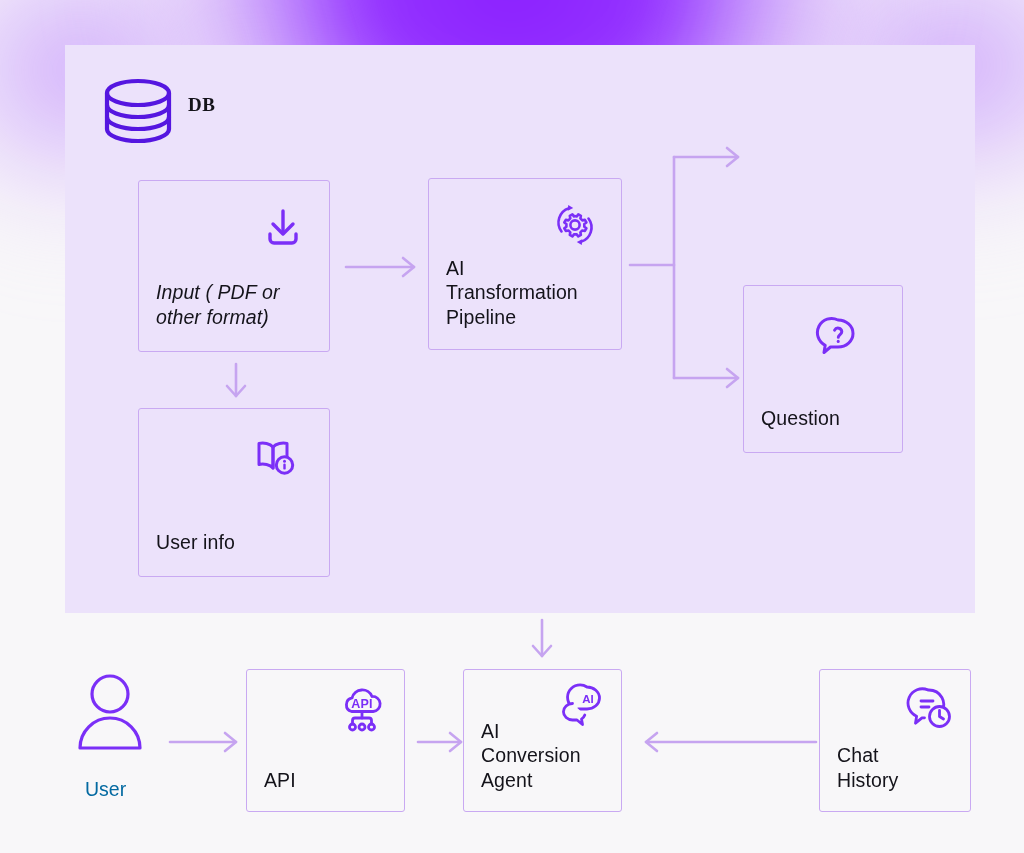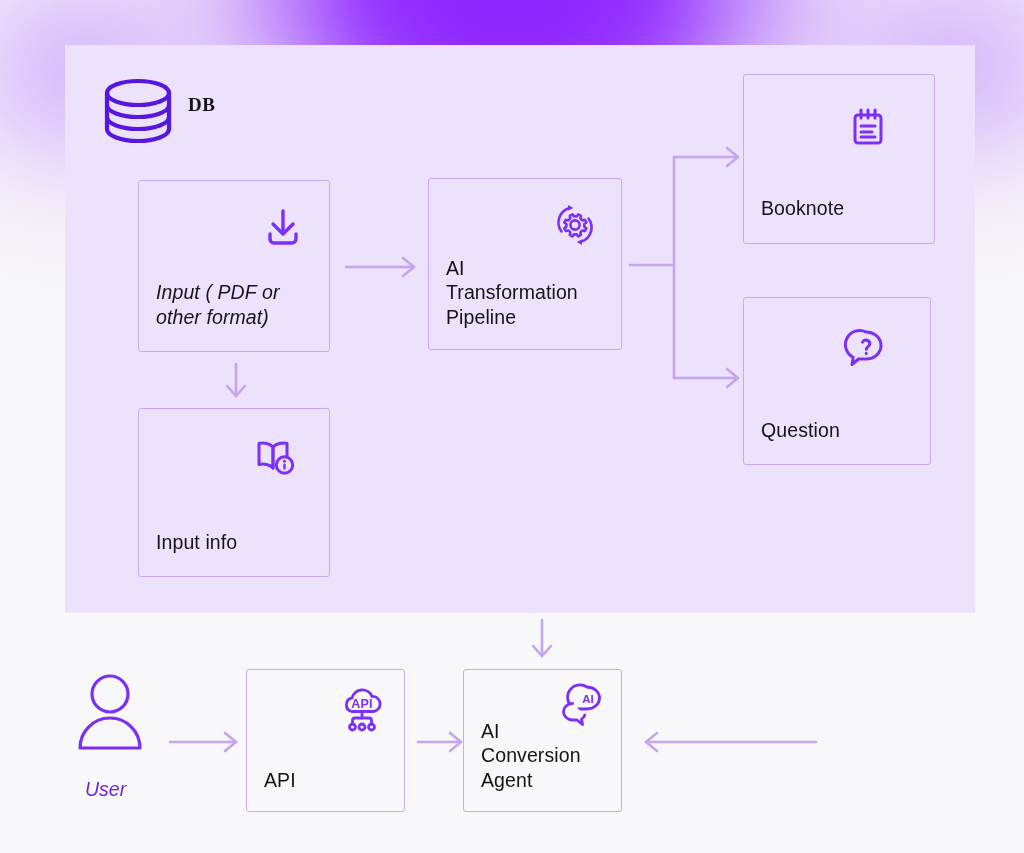--- a/index.html
+++ b/index.html
@@ -81,25 +81,24 @@
     white-space: pre-line;
   }
   .node .icon {
     position: absolute;
     right: 14px;
     top: 14px;
   }
 
   .caption {
     position: absolute;
-    color: #6d28d9;
+    color: #0369a1;
     font-size: 19.5px;
     line-height: 24.5px;
     white-space: pre-line;
-    font-style: italic;
   }
 
   .db-label {
     position: absolute;
     left: 188px;
     top: 94px;
     color: #14131a;
     font-size: 19px;
     font-weight: 700;
     font-family: Liberation Serif, serif;
@@ -155,36 +154,22 @@
       <g fill="#7b2ff7">
         <path d="M19.2 6.0 l5.0 3.0 -5.4 2.7 z"></path>
         <path d="M32.8 46.0 l-5.0 -3.0 5.4 -2.7 z"></path>
       </g>
     </svg>
     <div class="label" style="bottom:20px;">AI
 Transformation
 Pipeline</div>
   </div>
 
-  <div class="node" style="left:743px; top:74px; width:192px; height:170px;">
-    <svg class="icon" style="right:42px; top:28px;" width="48" height="48" viewBox="0 0 48 48">
-      <g fill="none" stroke="#7b2ff7" stroke-width="3" stroke-linecap="round" stroke-linejoin="round">
-        <rect x="11" y="12" width="26" height="28" rx="3"></rect>
-        <path d="M17 7 V15"></path>
-        <path d="M24 7 V15"></path>
-        <path d="M31 7 V15"></path>
-        <path d="M17 23 H31"></path>
-        <path d="M17 29 H28"></path>
-        <path d="M17 34 H31"></path>
-      </g>
-    </svg>
-    <div class="label" style="bottom:23px;">Booknote</div>
-  </div>
-
-  <div class="node" style="left:743px; top:297px; width:188px; height:168px;text-align:center;">
+
+  <div class="node" style="left:743px; top:285px; width:160px; height:168px;text-align:center;">
     <svg class="icon" style="right:41px; top:26px;" width="46" height="46" viewBox="0 0 46 46">
       <g fill="none" stroke="#7b2ff7" stroke-width="3" stroke-linecap="round" stroke-linejoin="round">
         <path d="M23 8 a15 13.5 0 0 1 0 27 h-7.5 l-6.5 5.5 1.2 -7.2 A13.5 13.5 0 0 1 23 8 z"></path>
         <path d="M19.6 18.2 a3.8 3.8 0 0 1 7.2 1.5 c0 2.6 -3.5 3.1 -3.5 5.6"></path>
         <path d="M23.2 29.3 v0.1"></path>
       </g>
     </svg>
     <div class="label" style="bottom:22px;">Question</div>
   </div>
 
@@ -194,21 +179,21 @@
         <path d="M24 14 C21 10.5 14.5 9.5 10 10.5 V31.5 C14.5 30.5 21 31.5 24 35 Z"></path>
         <path d="M24 14 C27 10.5 33.5 9.5 38 10.5 V24"></path>
         <path d="M24 14 V35"></path>
       </g>
       <circle cx="35.5" cy="32" r="8.2" fill="#ece2fb" stroke="#7b2ff7" stroke-width="3"></circle>
       <g fill="#7b2ff7">
         <circle cx="35.5" cy="28.2" r="1.5"></circle>
         <rect x="34.3" y="30.6" width="2.4" height="6" rx="1.2"></rect>
       </g>
     </svg>
-    <div class="label" style="bottom:22px;">Input info</div>
+    <div class="label" style="bottom:22px;">User info</div>
   </div>
 
   <svg class="conn" style="left:344px; top:252px;" width="80" height="30" viewBox="0 0 80 30">
     <g fill="none" stroke="#c6a4f0" stroke-width="2.6" stroke-linecap="round" stroke-linejoin="round">
       <path d="M2 15 H70"></path>
       <path d="M59 6 L70 15 L59 24"></path>
     </g>
   </svg>
 
   <svg class="conn" style="left:220px; top:362px;" width="32" height="42" viewBox="0 0 32 42">
@@ -286,14 +271,27 @@
 Agent</div>
   </div>
 
   <svg class="conn" style="left:638px; top:727px;" width="180" height="30" viewBox="0 0 180 30">
     <g fill="none" stroke="#c6a4f0" stroke-width="2.6" stroke-linecap="round" stroke-linejoin="round">
       <path d="M178 15 H8"></path>
       <path d="M19 6 L8 15 L19 24"></path>
     </g>
   </svg>
 
+  <div class="node" style="left:819px; top:669px; width:152px; height:143px;">
+    <svg class="icon" style="right:14px; top:14px;" width="50" height="50" viewBox="0 0 50 50">
+      <g fill="none" stroke="#7b2ff7" stroke-width="2.8" stroke-linecap="round" stroke-linejoin="round">
+        <path d="M22 6 a15 14 0 0 1 12.5 22.5 M18.5 33.8 H16 l-6.5 5.4 1.1 -7 A14 14 0 0 1 22 6"></path>
+        <path d="M15 17 H27"></path>
+        <path d="M15 23 H23"></path>
+        <circle cx="33.5" cy="32.5" r="10" fill="#f8f7f9"></circle>
+        <path d="M33.5 26.5 V32.5 L37.5 35"></path>
+      </g>
+    </svg>
+    <div class="label" style="bottom:19px;">Chat
+History</div>
+  </div>
 
 </div>
 
 </body></html>

